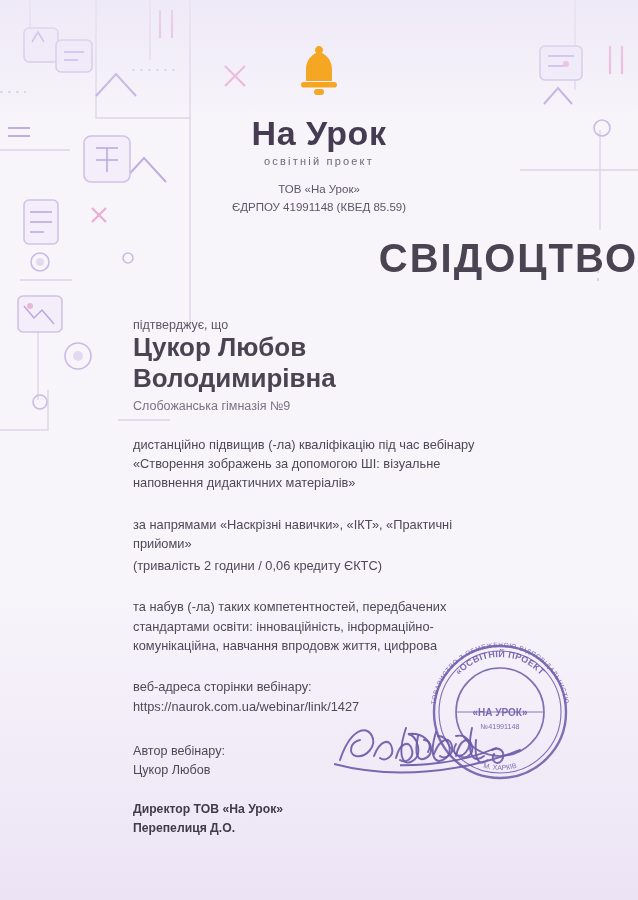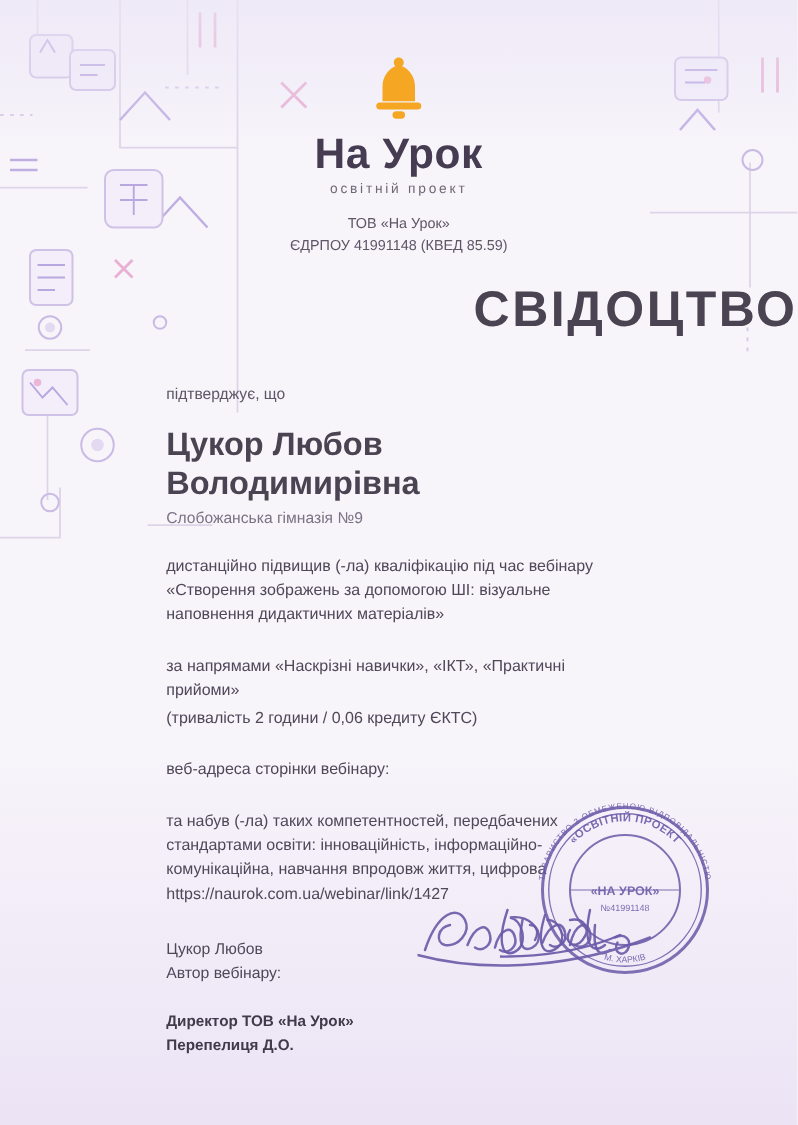--- a/index.html
+++ b/index.html
@@ -58,21 +58,21 @@
   }
   .bell {
     display: block;
     margin: 0 auto;
   }
   .brand {
     font-size: 34px;
     font-weight: bold;
     color: #463c52;
     letter-spacing: 0.5px;
-    margin-top: 6px;
+    margin-top: 16px;
     line-height: 1.05;
   }
   .brand-sub {
     font-size: 11px;
     color: #6f6878;
     letter-spacing: 2.2px;
     margin-top: 3px;
   }
   .org-line {
     font-size: 11.5px;
@@ -107,21 +107,21 @@
   .confirm-label {
     font-size: 12.5px;
     color: #5d5667;
     margin-top: 40px;
   }
   .person-name {
     font-size: 26px;
     font-weight: bold;
     color: #4a4452;
     line-height: 1.18;
-    margin-top: 18px;
+    margin-top: 0;
   }
   .person-org {
     font-size: 12.5px;
     color: #7a7384;
     margin-top: 5px;
   }
 
   .para {
     font-size: 12.8px;
     line-height: 1.52;
@@ -257,28 +257,28 @@
 
     <div class="confirm-label">підтверджує, що</div>
     <div class="person-name">Цукор Любов Володимирівна</div>
     <div class="person-org">Слобожанська гімназія №9</div>
 
     <div class="para first">дистанційно підвищив (-ла) кваліфікацію під час вебінару «Створення зображень за допомогою ШІ: візуальне наповнення дидактичних матеріалів»</div>
 
     <div class="para">за напрямами «Наскрізні навички», «ІКТ», «Практичні прийоми»</div>
     <div class="para" style="margin-top:2px">(тривалість 2 години / 0,06 кредиту ЄКТС)</div>
 
+    <div class="para">та набув (-ла) таких компетентностей, передбачених стандартами освіти: інноваційність, інформаційно-комунікаційна, навчання впродовж життя, цифрова</div>
+
     <div class="para">веб-адреса сторінки вебінару:</div>
-
-    <div class="para">та набув (-ла) таких компетентностей, передбачених стандартами освіти: інноваційність, інформаційно-комунікаційна, навчання впродовж життя, цифрова</div>
     <a class="link para" href="#" style="margin-top:0;display:block">https://naurok.com.ua/webinar/link/1427</a>
 
     <div class="author-block">
+      <div>Автор вебінару:</div>
       <div>Цукор Любов</div>
-      <div>Автор вебінару:</div>
     </div>
 
     <div class="director-block">
       <div>Директор ТОВ «На Урок»</div>
       <div>Перепелиця Д.О.</div>
 
     </div>
 
   </div>
 </div>

